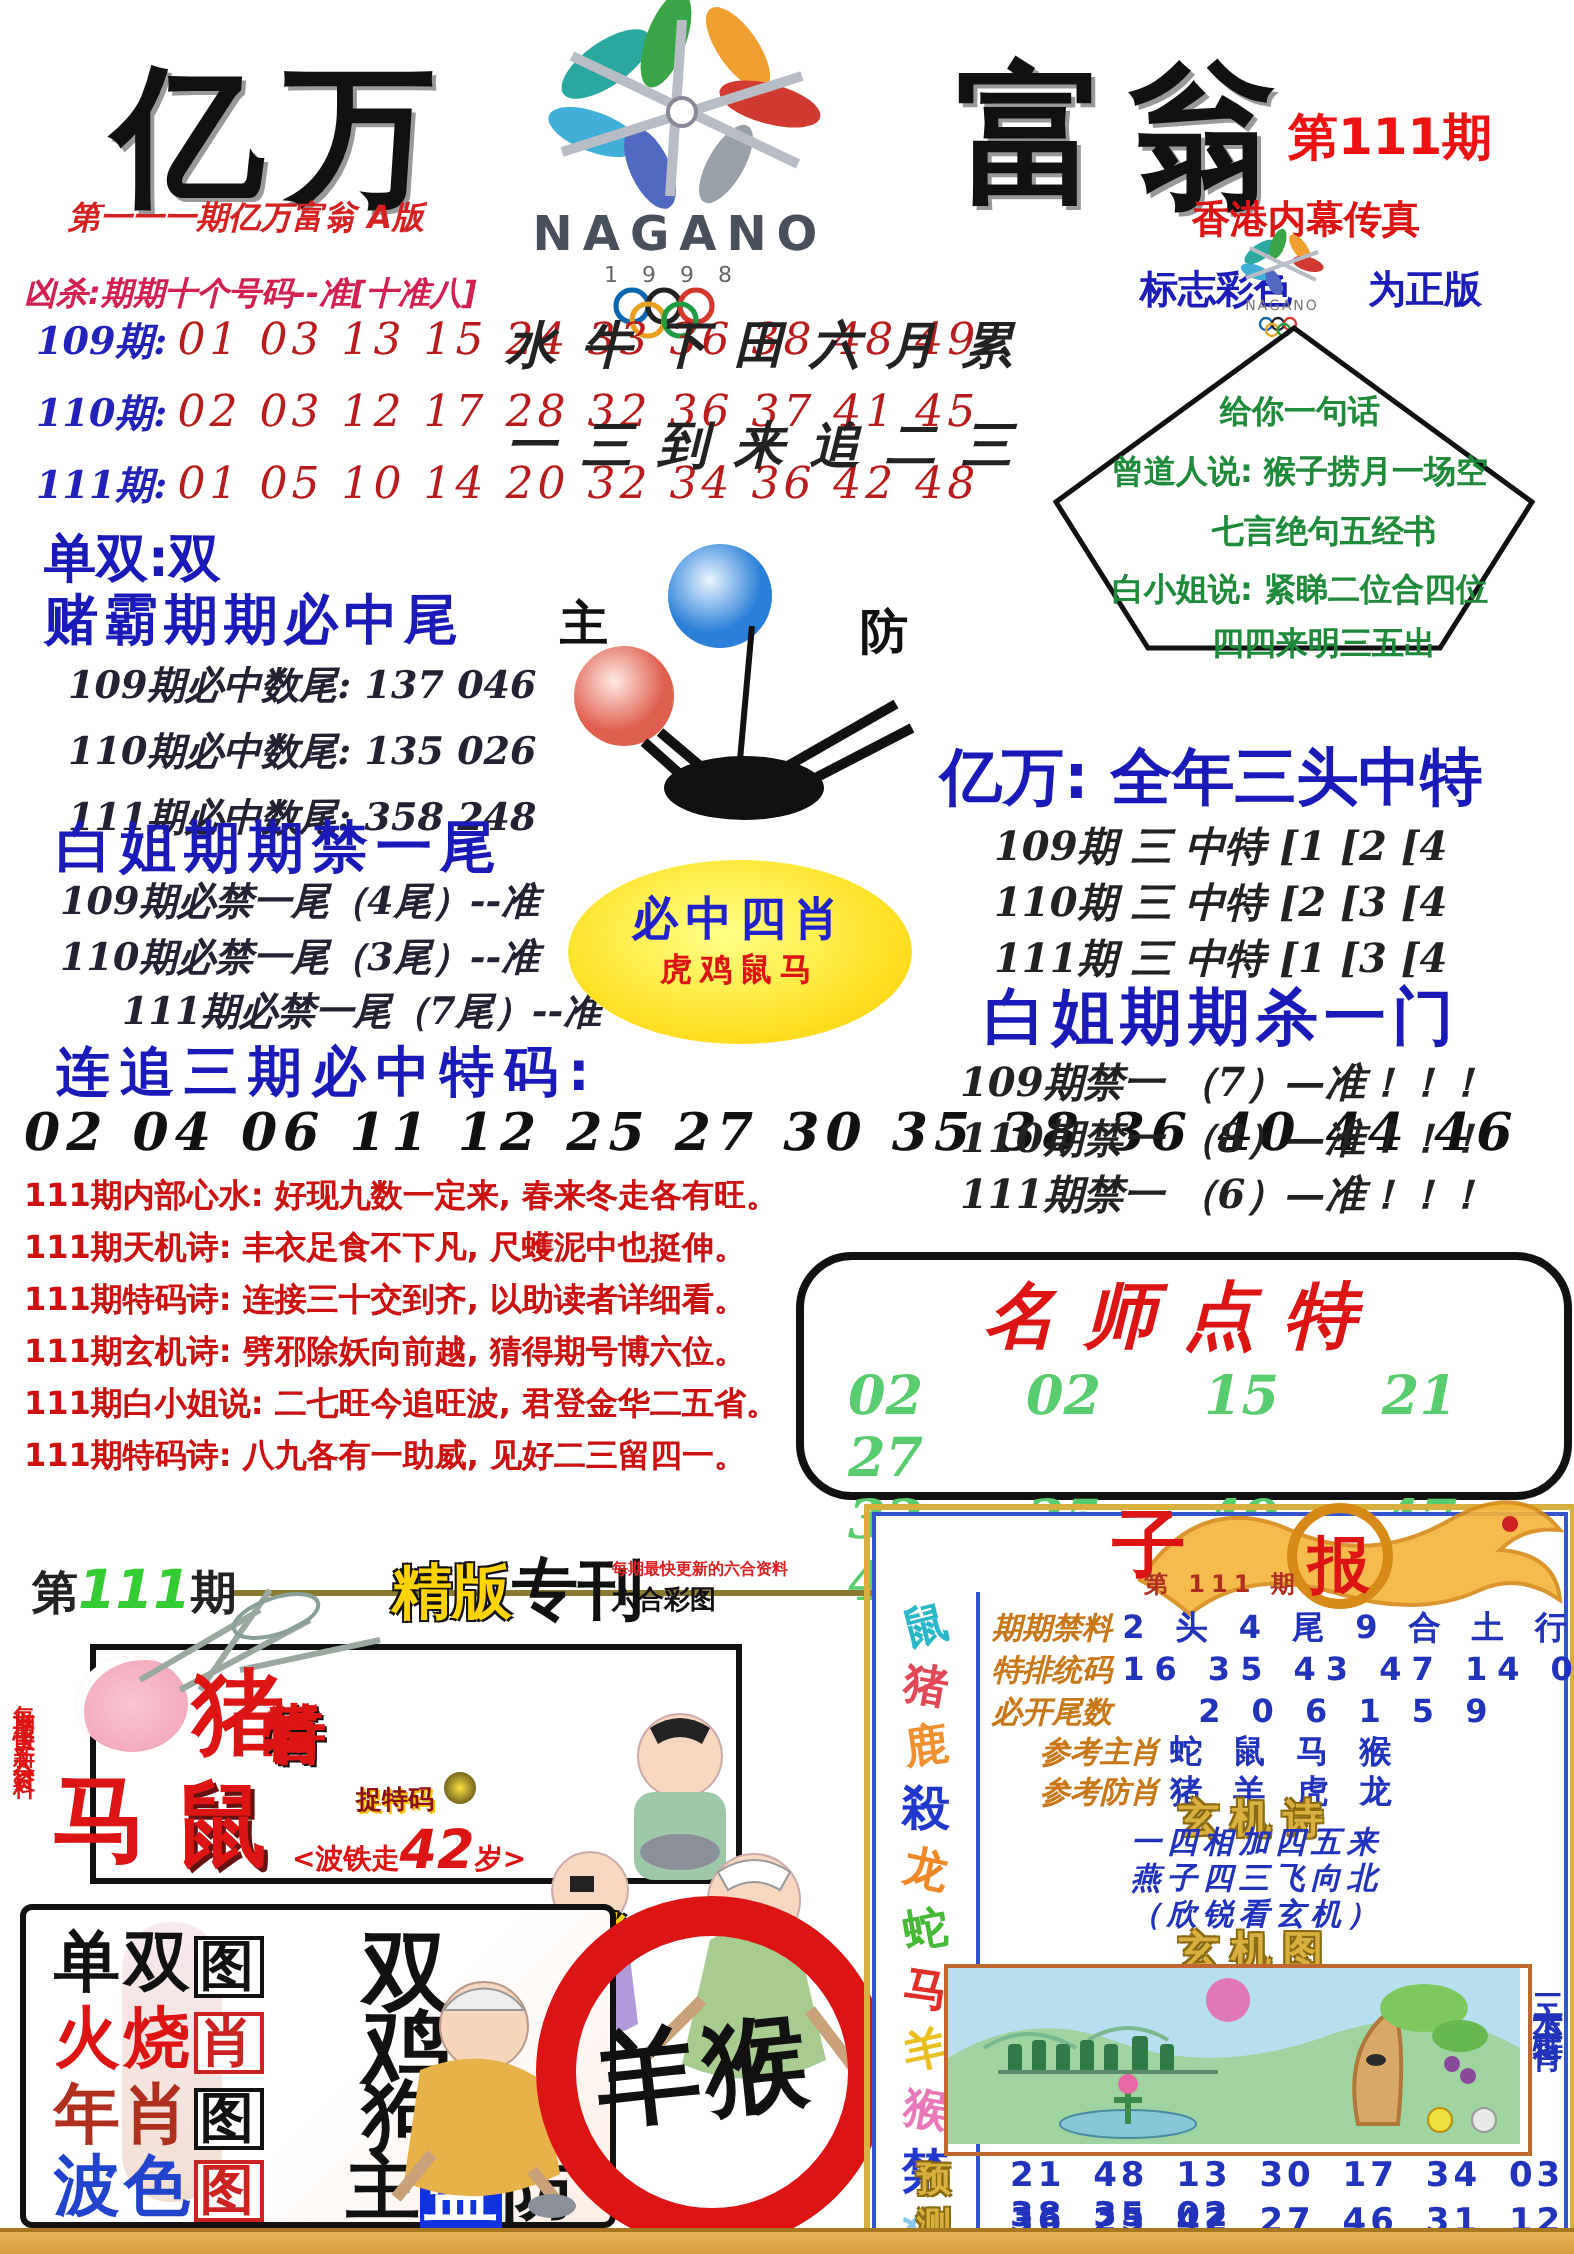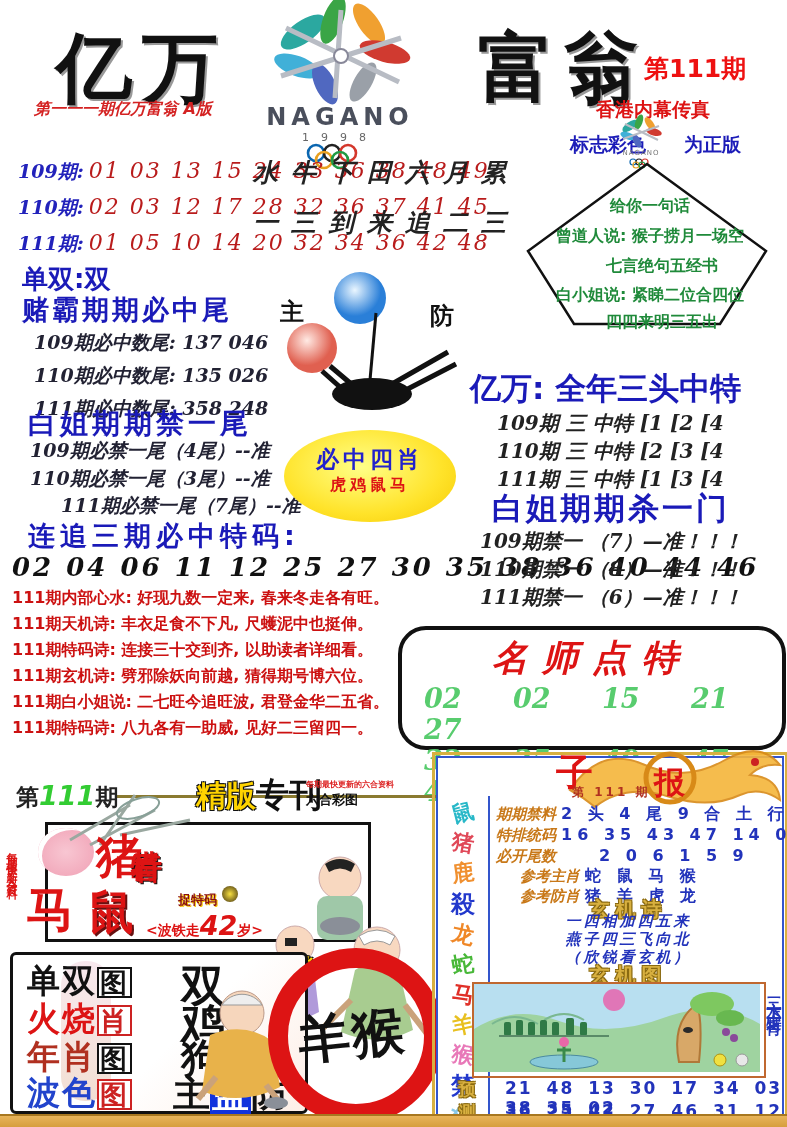--- a/index.html
+++ b/index.html
@@ -78,20 +78,21 @@
         <circle cx="73" cy="153" r="8" stroke="#0a66b0"></circle>
         <circle cx="89" cy="153" r="8" stroke="#222"></circle>
         <circle cx="105" cy="153" r="8" stroke="#d4372c"></circle>
         <circle cx="81" cy="160" r="8" stroke="#e8a020"></circle>
         <circle cx="97" cy="160" r="8" stroke="#1f9b44"></circle>
       </g>
     </svg>
   </div>
 
   <div class="abs sub-red" style="left:34px;top:99px;font-style:italic;">第一一一期亿万富翁 A版</div>
+  <div class="abs kill-line" style="left:12px;top:137px;">凶杀:期期十个号码--准[十准八]</div>
 
   <div class="abs draw-row hand" style="left:18px;top:158px;">
     <span class="draw-label">109期:</span>
     <span class="draw-nums hand">01 03 13 15 24 33 36 38 48 49</span>
   </div>
   <div class="abs draw-row hand" style="left:18px;top:194px;">
     <span class="draw-label">110期:</span>
     <span class="draw-nums hand">02 03 12 17 28 32 36 37 41 45</span>
   </div>
   <div class="abs draw-row hand" style="left:18px;top:230px;">

